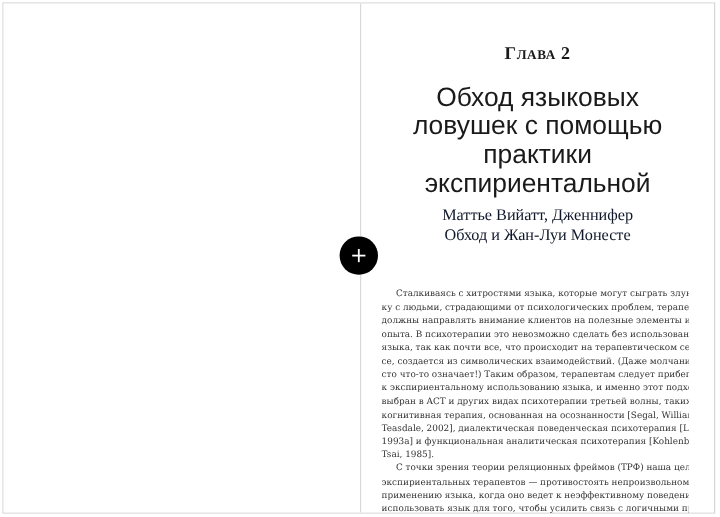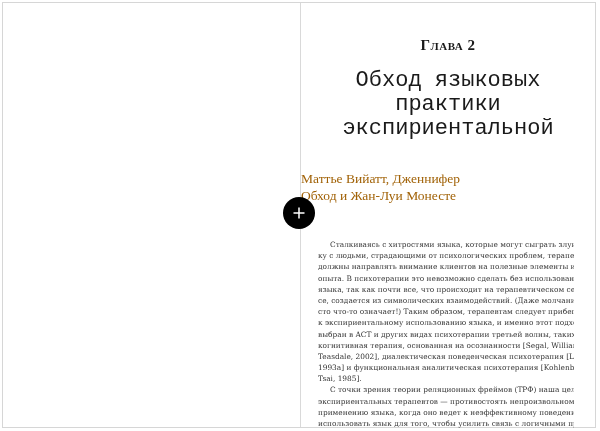--- a/index.html
+++ b/index.html
@@ -12,28 +12,28 @@
   .page-left { left: 0; width: 297px; }
   .page-right { left: 297px; right: 0; border-left: 1px solid #d9d9d9; }
   .chapter-label {
     position: absolute; left: 0; right: 0; top: 34px; text-align: center;
     font-family: "Liberation Serif", "DejaVu Serif", serif;
     font-size: 15px; font-weight: bold; color: #1a1a1a; letter-spacing: 0.5px;
     font-variant: small-caps;
   }
   .chapter-title {
     position: absolute; left: 0; right: 0; top: 66px; text-align: center;
-    font-family: Liberation Mono, monospace;
+    font-family: Liberation Sans, sans-serif;
     font-size: 22px; line-height: 24px; color: #1a1a1a;
   }
   .chapter-title div { white-space: nowrap; }
   .authors {
-    position: absolute; left: 0; right: 0; top: 167px; 
+    position: absolute; left: 0; right: 0; top: 167px; text-align: center;
     font-family: "Liberation Serif", "DejaVu Serif", serif;
-    font-size: 13.5px; line-height: 17px; color: #a16207;
+    font-size: 13.5px; line-height: 17px; color: #0f172a;
   }
   .body-text {
     position: absolute; left: 17px; width: 256px; top: 236px;
     font-family: "DejaVu Serif", "Liberation Serif", serif;
     font-size: 7.4px; line-height: 11.2px; color: #333;
   }
   .body-text .line {
     display: block; white-space: nowrap; text-align: justify;
     text-align-last: justify; height: 11.2px; overflow: hidden;
   }
@@ -51,20 +51,21 @@
 <body>
 
 <div class="viewer">
   <div class="page page-left"></div>
 
   <div class="page page-right">
     <div class="chapter-label">Глава 2</div>
 
     <div class="chapter-title">
       <div>Обход языковых</div>
+      <div>ловушек с помощью</div>
       <div>практики</div>
       <div>экспириентальной</div>
     </div>
 
     <div class="authors">
       <div>Маттье Вийатт, Дженнифер</div>
       <div>Обход и Жан-Луи Монесте</div>
     </div>
 
     <div class="body-text">

